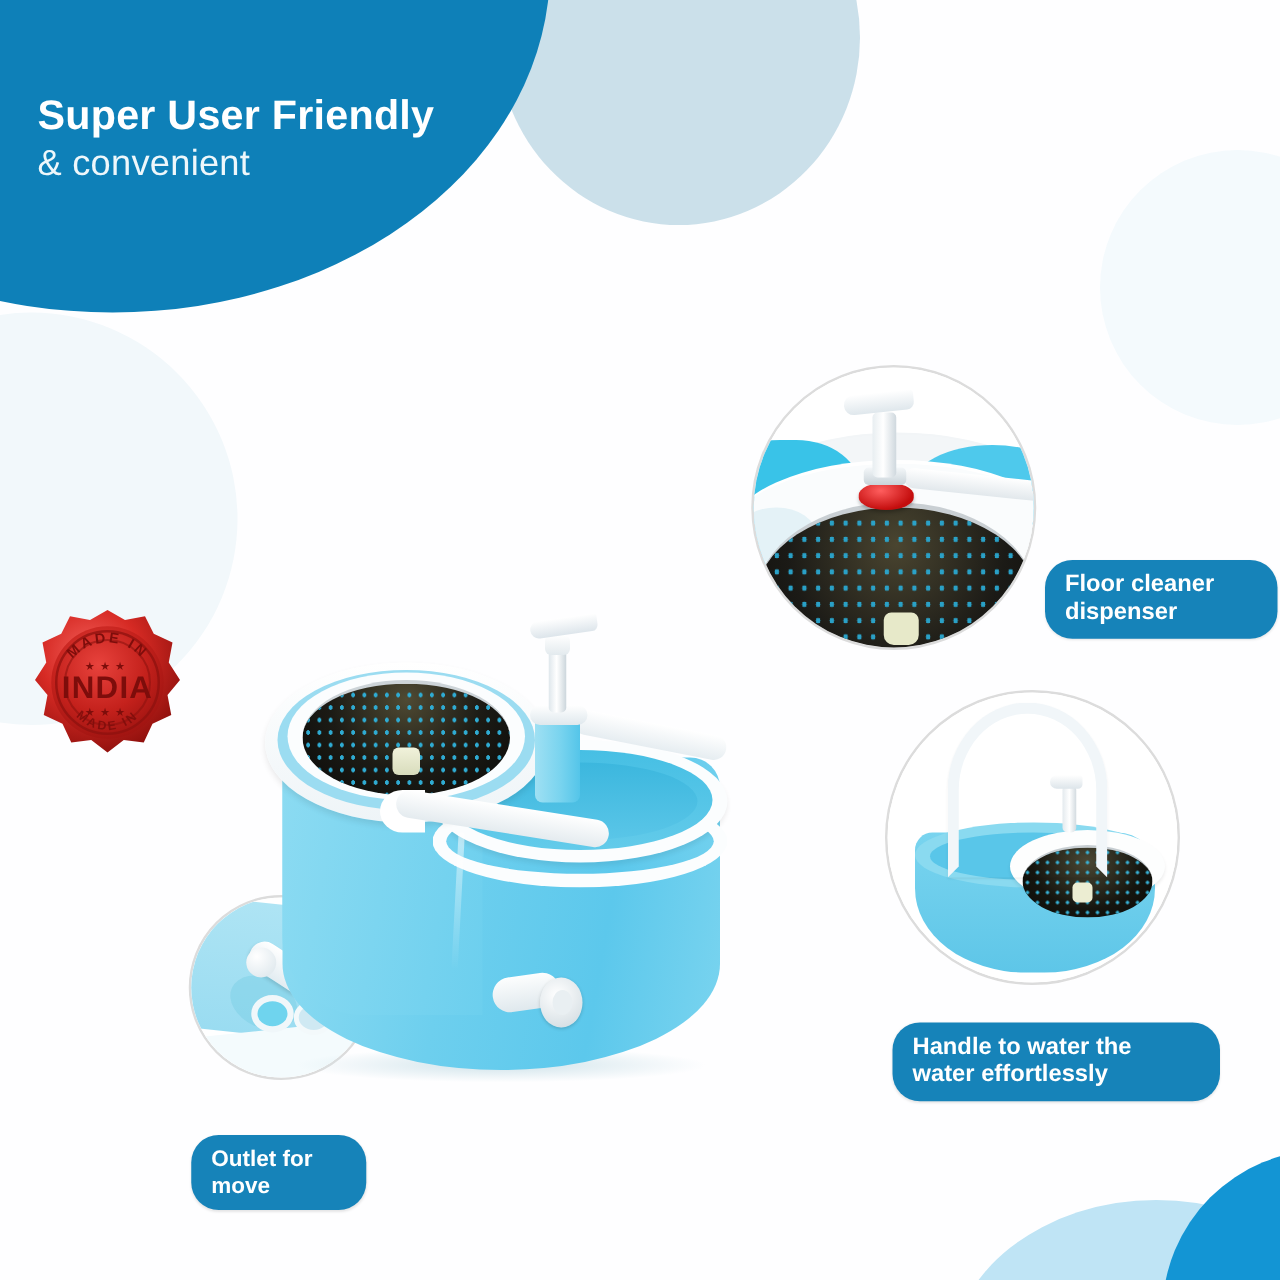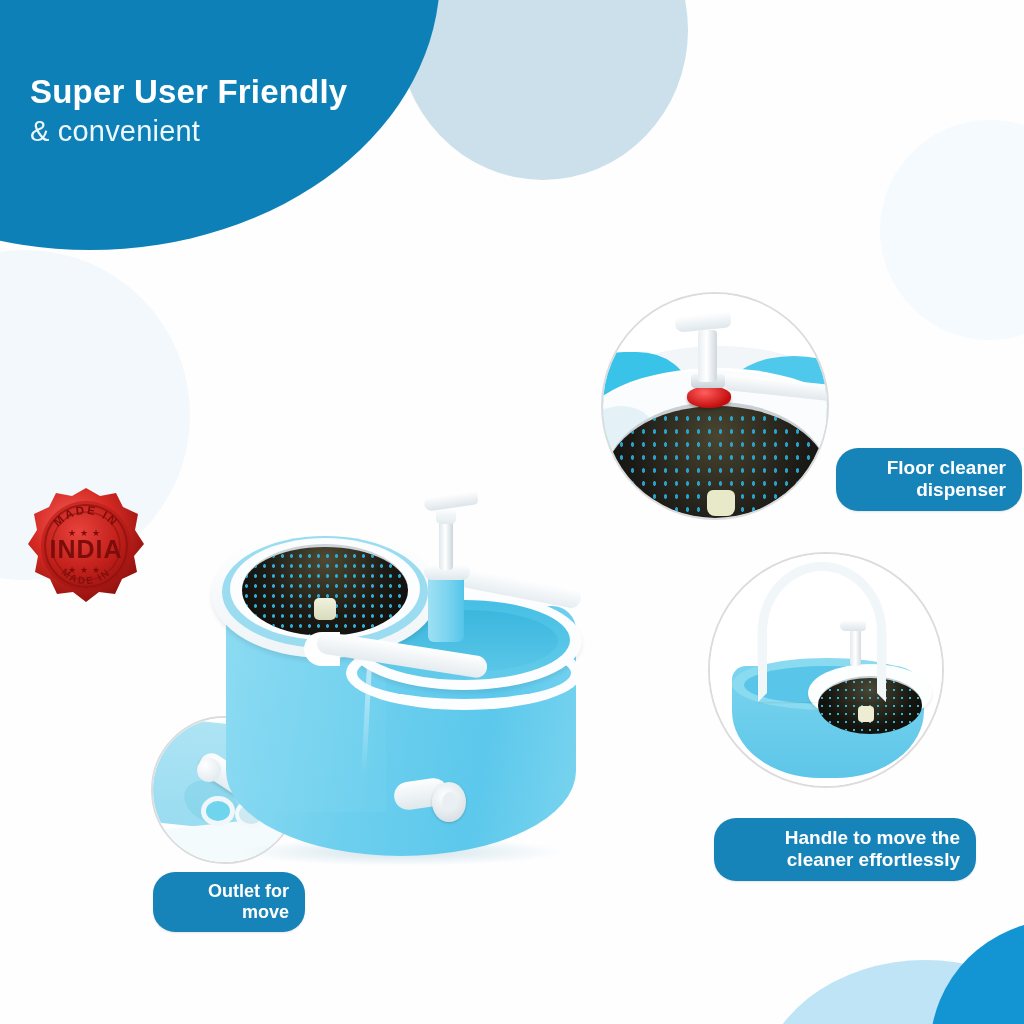--- a/index.html
+++ b/index.html
@@ -53,29 +53,29 @@
     letter-spacing:.2px;line-height:1.18;margin:3px 0 15px 0;
   }
 
   
   .pill{
     position:absolute;
     background:#1683b9;
     color:#ffffff;
     border-radius:22px;
     font-size:19px;font-weight:bold;
-    text-align:right;
+    text-align:left;
     line-height:1.18;
     padding:9px 16px;
     box-sizing:border-box;
     box-shadow:0 1px 2px rgba(0,0,0,.10);
   }
   #pill-dispenser{left:836px;top:448px;width:186px;}
   #pill-handle{left:714px;top:818px;width:262px;}
-  #pill-outlet{left:153px;top:872px;width:152px;font-size:18px;}
+  #pill-outlet{left:153px;top:908px;width:140px;font-size:18px;}
 
   
   .inset{
     position:absolute;border-radius:50%;
     border:2px solid #dcdcdc;
     background:#ffffff;
     overflow:hidden;
     box-sizing:border-box;
   }
   #inset-dispenser{left:601px;top:292px;width:228px;height:228px;}
@@ -517,22 +517,22 @@
     <div id="pr-wheel"></div>
     <div id="pr-wheel-in"></div>
   </div>
 
   <div class="pill" id="pill-dispenser">
     <div>Floor cleaner</div>
     <div>dispenser</div>
   </div>
 
   <div class="pill" id="pill-handle">
-    <div>Handle to move the</div>
-    <div>cleaner effortlessly</div>
+    <div>Handle to water the</div>
+    <div>water effortlessly</div>
   </div>
 
   <div class="pill" id="pill-outlet">
     <div>Outlet for</div>
     <div>move</div>
   </div>
 
 </div>
 
 </body></html>

